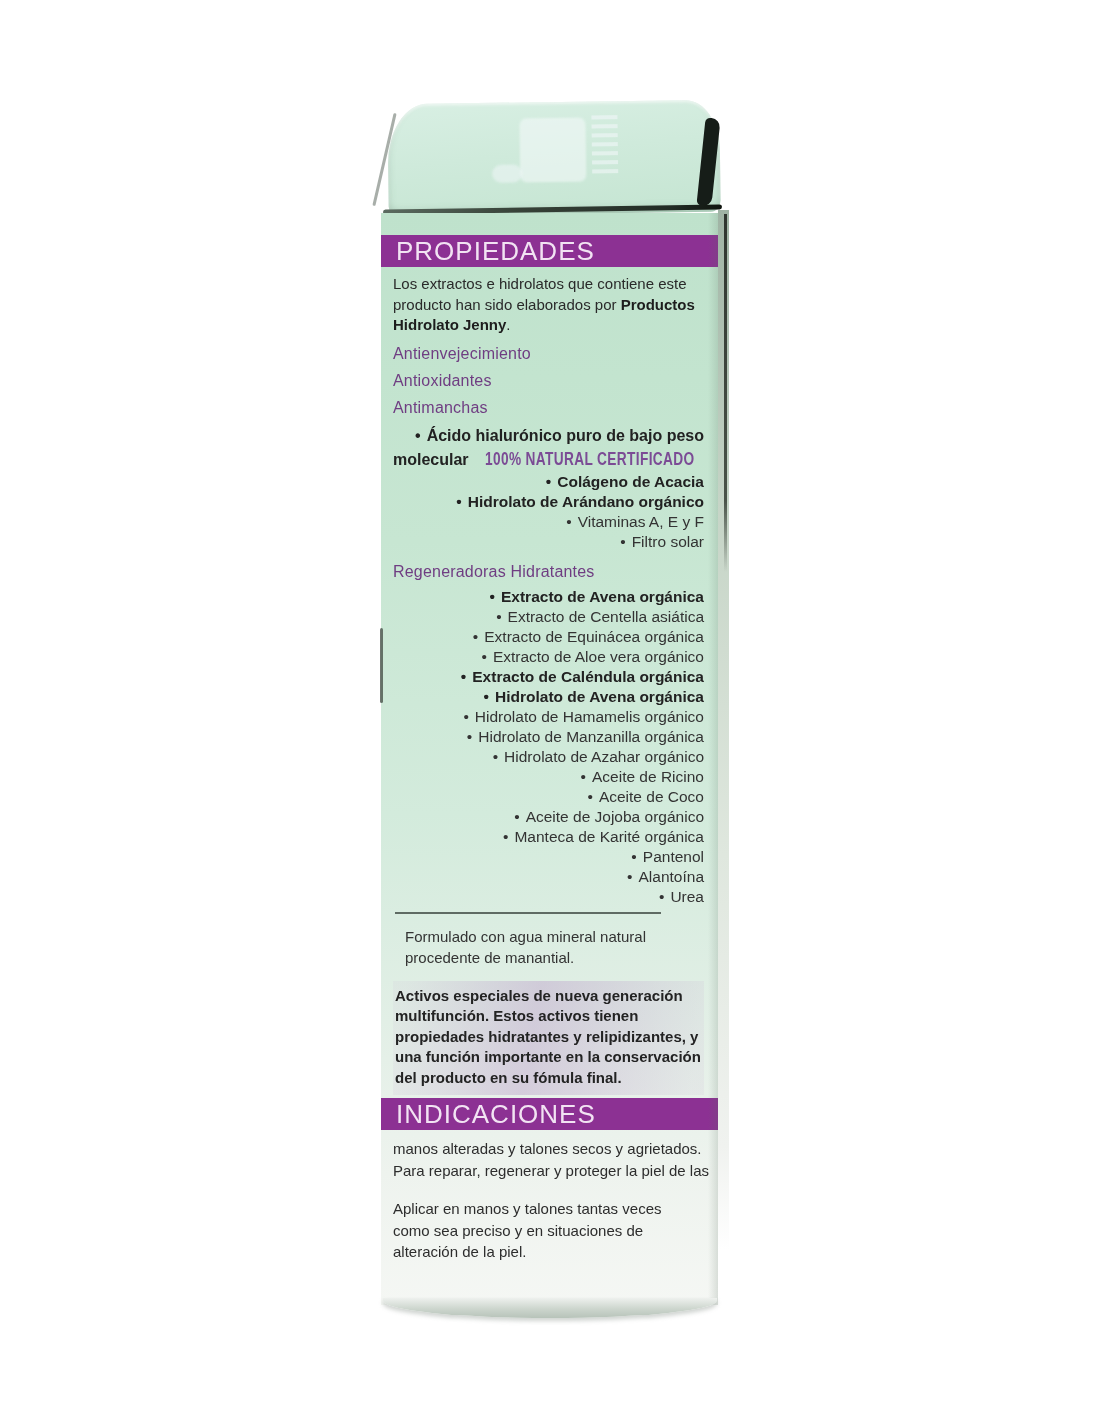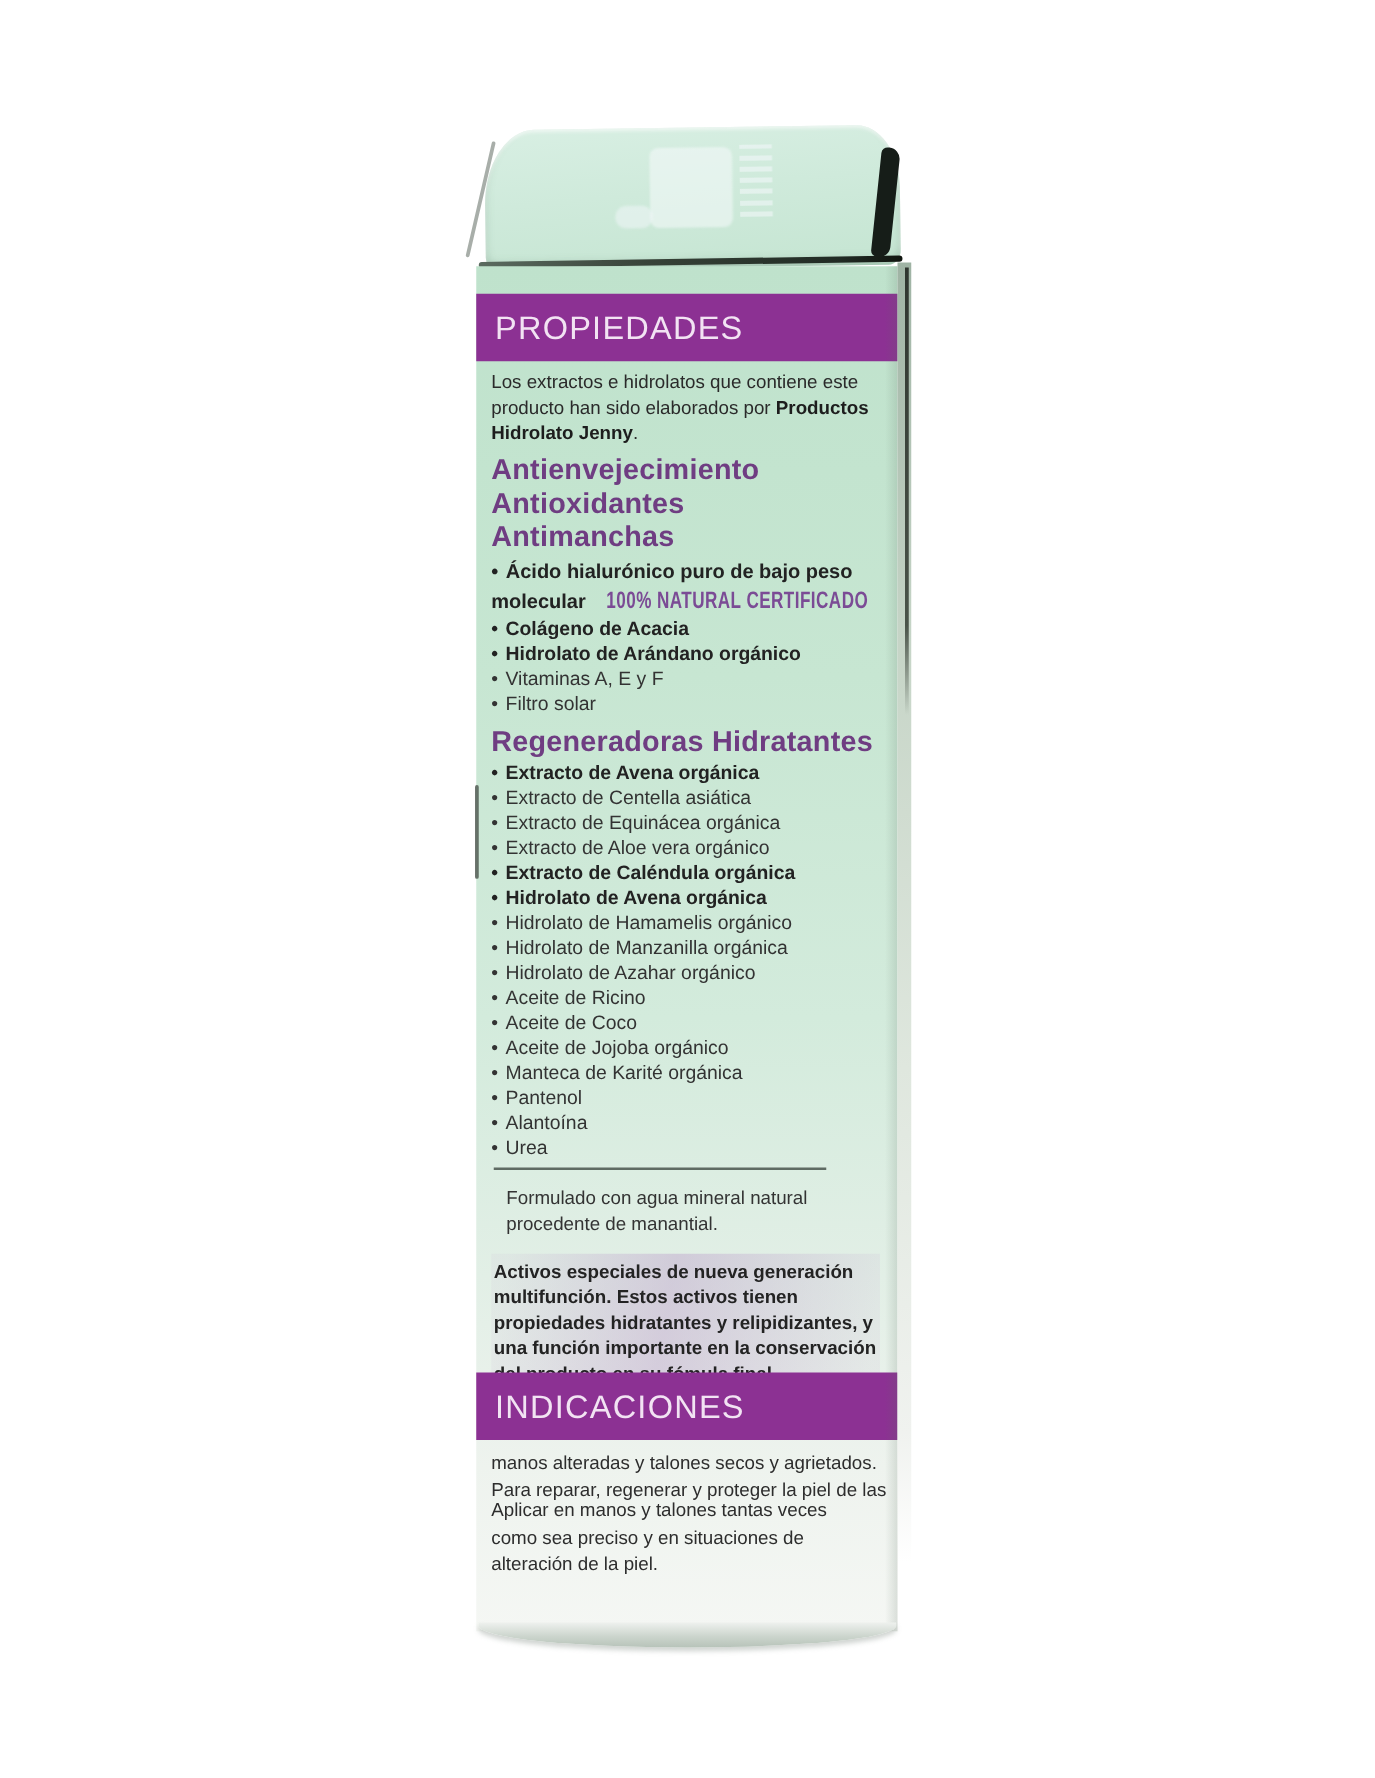--- a/index.html
+++ b/index.html
@@ -32,34 +32,34 @@
     transform:rotate(-0.9deg);}
 
   
   .panel{
     position:absolute;left:381px;top:213px;width:337px;height:1092px;
     background:linear-gradient(180deg,#bfe2cc 0%,#c7e6d2 30%,#d3ebdc 55%,#e2efe6 74%,#eef3ee 88%,#f5f7f4 100%);
   }
   .panel-right-shade{position:absolute;right:0;top:0;width:10px;height:100%;
     background:linear-gradient(90deg,transparent,rgba(90,110,95,.18));}
 
-  .band{height:54px;background:#8c3193;color:#f2e3f3;display:flex;align-items:center;
+  .band{height:32px;background:#8c3193;color:#f2e3f3;display:flex;align-items:center;
     padding-left:15px;font-size:26px;letter-spacing:1px;font-weight:400;}
   .band1{margin-top:22px;}
 
   .content1{padding:7px 14px 0 12px;}
   .line{white-space:nowrap;}
 
   .intro{margin:0 0 4px 0;font-size:15px;line-height:20.5px;color:#2a2a2a;}
   .intro b{color:#1d1d1d;}
 
-  .ph{font-size:23px;line-height:27px;font-weight:700;color:#6f3d82;letter-spacing:.2px;white-space:nowrap;}
+  .ph{font-size:16px;line-height:27px;font-weight:400;color:#6f3d82;letter-spacing:.2px;white-space:nowrap;}
   .reg{margin-top:6px;margin-bottom:2px;}
 
-  .li{font-size:15.5px;line-height:20px;color:#333;white-space:nowrap;}
+  .li{font-size:15.5px;line-height:20px;color:#333;white-space:nowrap;text-align:right;}
   .li .dot{margin-right:6px;}
   .li.bold{font-weight:700;color:#222;}
   .acido1{margin-top:5px;font-size:16px;}
   .acido2{line-height:25px;font-size:16px;}
   .cert{display:inline-block;font-size:19px;font-weight:700;color:#7b4b95;
     transform:scaleX(.72);transform-origin:0 60%;margin-left:16px;letter-spacing:.5px;white-space:nowrap;}
 
   .divider{margin:5px 0 5px 2px;width:266px;height:2px;background:#5f6b63;}
   .formulado{margin:12px;font-size:15px;line-height:21.5px;color:#333;}
   .activos{margin:12px 0 0 0;padding:5px 4px 7px 2px;font-size:15px;font-weight:700;

